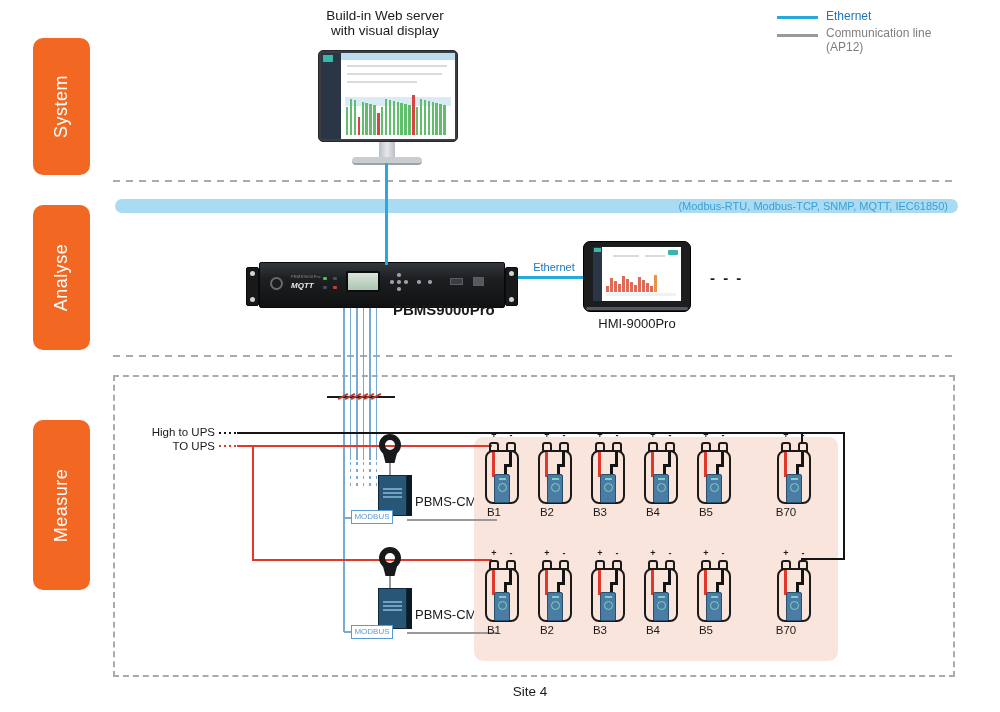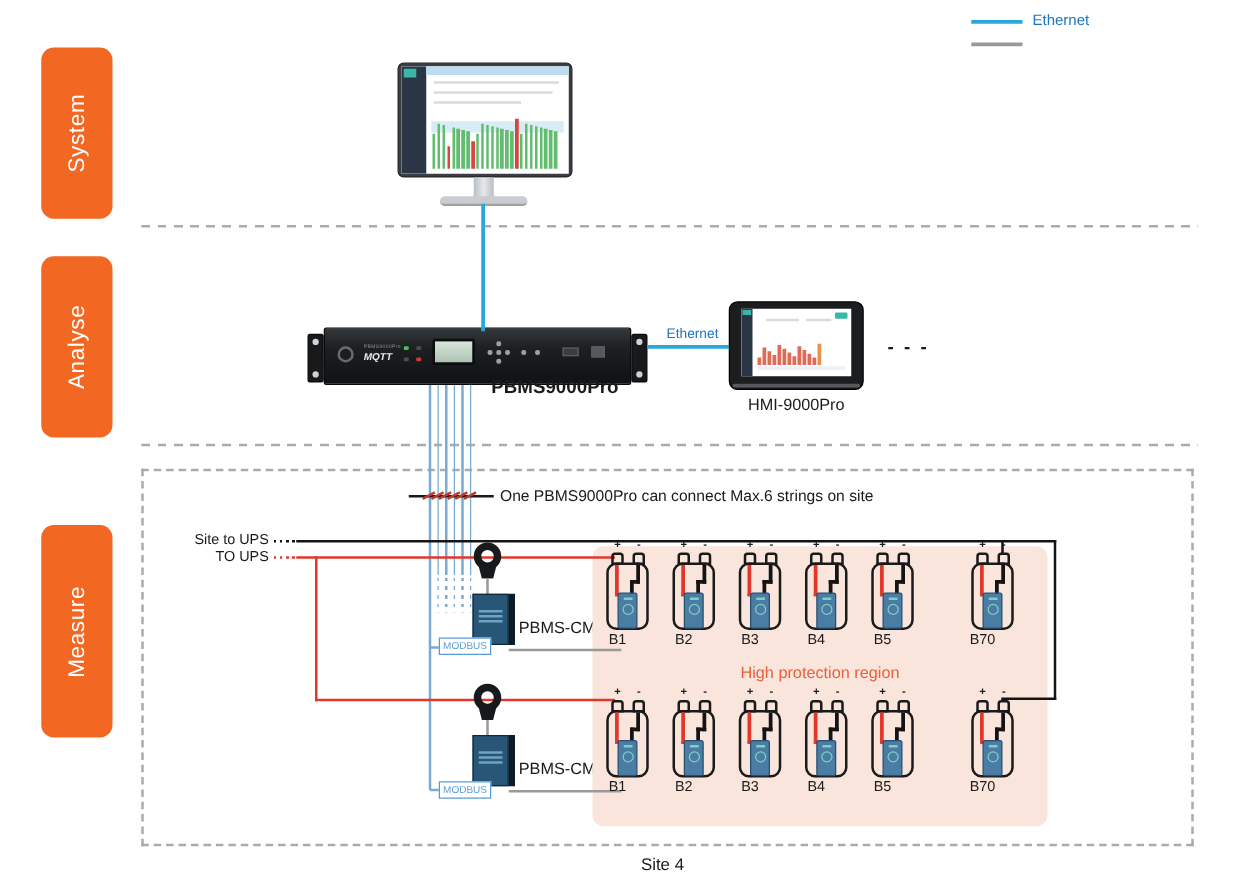--- a/index.html
+++ b/index.html
@@ -111,24 +111,28 @@
   <div class="abs section" style="left:33px;top:205px;width:57px;height:145px;">
       <span>Analyse</span>
     </div>
   <div class="abs section" style="left:33px;top:420px;width:57px;height:170px;">
       <span>Measure</span>
     </div>
 
   <div class="abs legend-line" style="left:777px;top:16px;background:var(--c-ethernet);"></div>
   <div class="abs" id="legend-eth-label" style="left:826px;top:9px;">Ethernet</div>
   <div class="abs legend-line" style="left:777px;top:34px;background:var(--c-comm_line);"></div>
+  <div class="abs pre" id="legend-comm-label" style="left:826px;top:27px;">Communication line
+(AP12)</div>
 
   <div class="abs dash-h" style="left:113px;top:180px;width:845px;"></div>
   <div class="abs dash-h" style="left:113px;top:355px;width:845px;"></div>
 
+  <div class="abs pre lbl" style="left:285px;top:8px;width:200px;text-align:center;font-size:13.5px;">Build-in Web server
+with visual display</div>
   <div class="abs cy-v" style="left:385px;top:163px;height:102px;z-index:3;"></div>
   <div class="abs" id="monitor-bezel"></div>
   <div class="abs" id="monitor-screen">
     <div class="abs" id="monitor-sidebar"></div>
     <div class="abs" id="monitor-logo"></div>
     <div class="abs" id="monitor-topbar"></div>
     <div class="abs mon-line" style="top:12px;width:100px;"></div>
     <div class="abs mon-line" style="top:20px;width:95px;"></div>
     <div class="abs mon-line" style="top:28px;width:70px;"></div>
     <div class="abs" id="monitor-band"></div>
@@ -157,20 +161,21 @@
         <div class="mbar" style="height: 34px; background: var(--c-bar_green);"></div>
         <div class="mbar" style="height: 33px; background: var(--c-bar_green);"></div>
         <div class="mbar" style="height: 32px; background: var(--c-bar_green);"></div>
         <div class="mbar" style="height: 31px; background: var(--c-bar_green);"></div>
         <div class="mbar" style="height: 30px; background: var(--c-bar_green);"></div>
       </div>
   </div>
   <div class="abs" id="monitor-neck"></div>
   <div class="abs" id="monitor-base"></div>
 
+  <div class="abs" id="protocol-bar">(Modbus-RTU, Modbus-TCP, SNMP, MQTT, IEC61850)</div>
 
   <div class="abs gw-ear" style="left:246px;top:267px;"></div>
   <div class="abs gw-ear" style="left:505px;top:267px;"></div>
   <div class="abs screw" style="left:250px;top:271px;"></div>
   <div class="abs screw" style="left:250px;top:297px;"></div>
   <div class="abs screw" style="left:509px;top:271px;"></div>
   <div class="abs screw" style="left:509px;top:297px;"></div>
   <div class="abs" id="gw-body"></div>
   <div class="abs" id="gw-pwr"></div>
   <div class="abs gw-brand-sm" style="left: 291px;">PBMS9000Pro</div>
@@ -239,26 +244,24 @@
   <div class="abs blue-h" style="left:344px;top:517px;width:10px;"></div>
   <div class="abs blue-h" style="left:344px;top:631px;width:10px;"></div>
 
   <div class="abs" style="left:327px;top:396px;width:68px;height:2px;background:#1a1a1a;"></div>
   <div class="abs slash" style="left:342px;top:391px;"></div>
   <div class="abs slash" style="left:348.5px;top:391px;"></div>
   <div class="abs slash" style="left:355px;top:391px;"></div>
   <div class="abs slash" style="left:361.5px;top:391px;"></div>
   <div class="abs slash" style="left:368px;top:391px;"></div>
   <div class="abs slash" style="left:374.5px;top:391px;"></div>
-  <div class="abs" style="left:400px;top:390px;font-size:12.5px;">One PBMS9000Pro can connect Max.6 strings on site</div>
 
   <div class="abs" id="pink-region" style="z-index:1;"></div>
-  <div class="abs" id="hp-label" style="z-index:7;">High protection region</div>
-
-  <div class="abs ups-lbl" style="top:426px;">Site to UPS</div>
+
+  <div class="abs ups-lbl" style="top:426px;">High to UPS</div>
   <div class="abs ups-lbl" style="top:440px;">TO UPS</div>
   <div class="abs dot-h-k" style="left:219px;top:432px;width:18px;"></div>
   <div class="abs dot-h-r" style="left:219px;top:445px;width:18px;"></div>
   <div class="abs k-h" style="left:237px;top:432px;width:608px;z-index:2;"></div>
   <div class="abs r-h" style="left:237px;top:445px;width:255px;z-index:2;"></div>
   <div class="abs r-v" style="left:252px;top:445px;height:116px;z-index:2;"></div>
   <div class="abs r-h" style="left:252px;top:559px;width:240px;z-index:2;"></div>
   <div class="abs k-v" style="left:843px;top:432px;height:128px;z-index:2;"></div>
   <div class="abs k-h" style="left:801px;top:558px;width:44px;z-index:2;"></div>
   <div class="abs k-v" style="left:801px;top:432px;height:12px;z-index:2;"></div>

